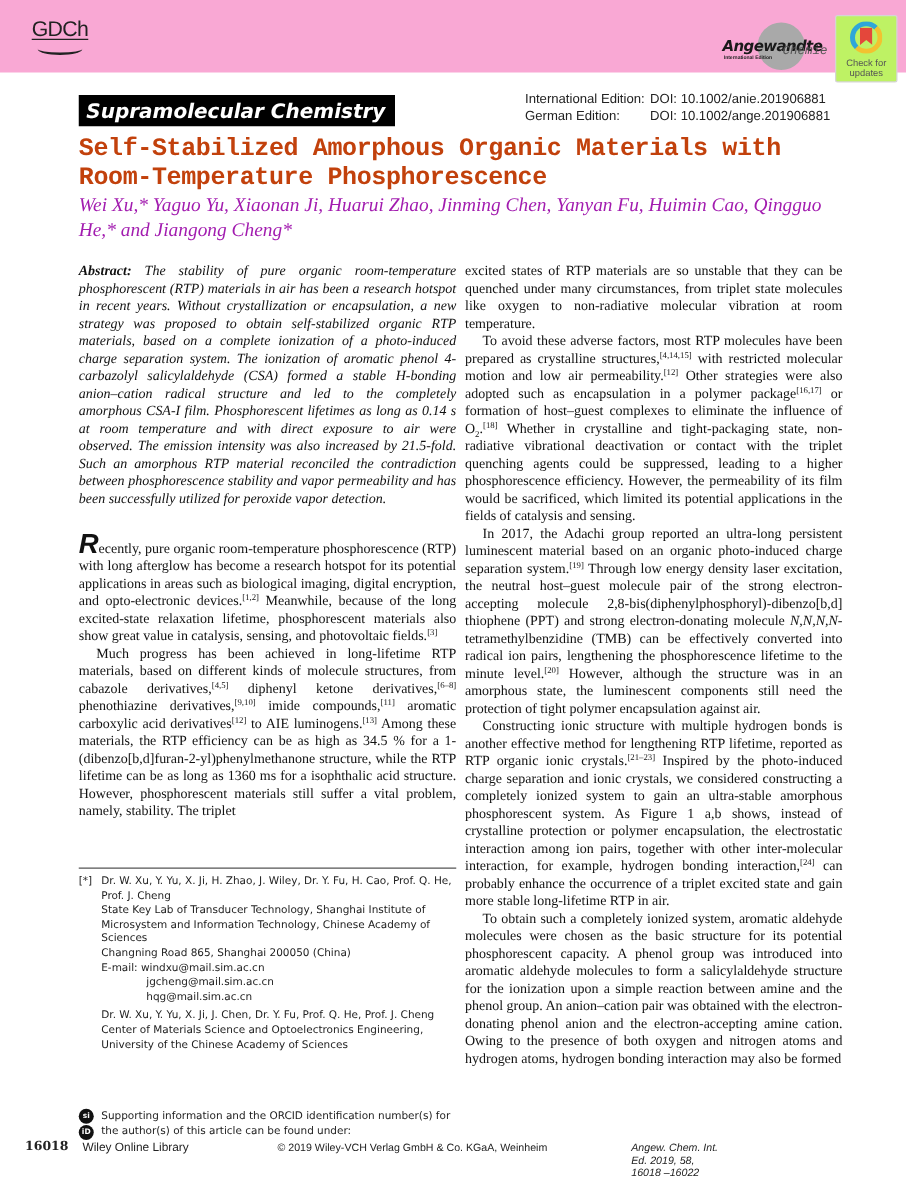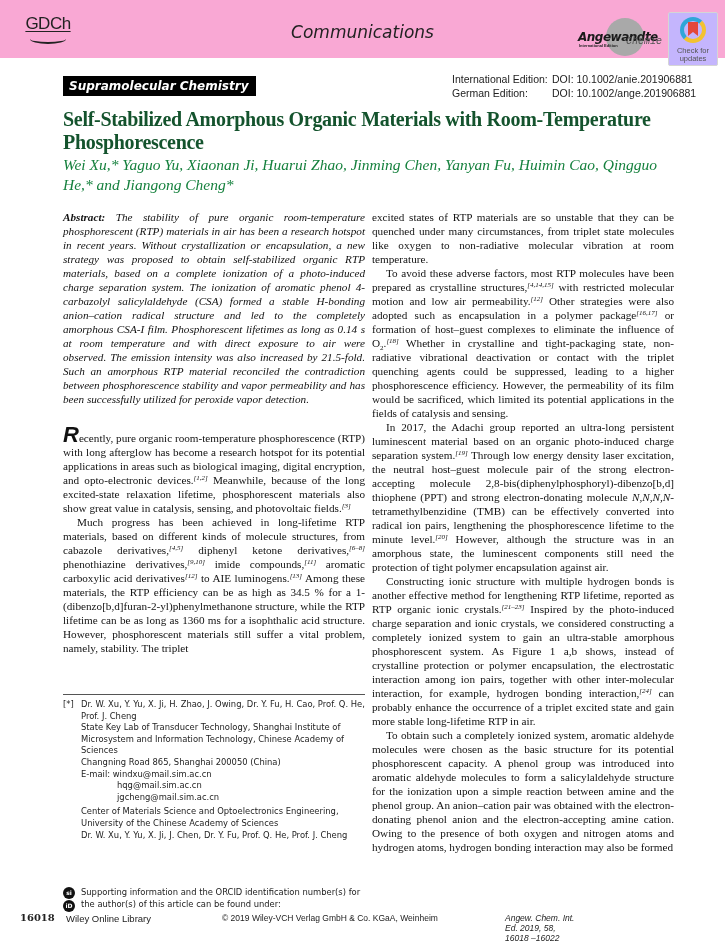--- a/index.html
+++ b/index.html
@@ -9,43 +9,43 @@
   .header-band { position: absolute; left: 0; top: 0; width: 725px; height: 58px; background: #f9a8d4; }
   .gdch { position: absolute; left: 22px; top: 14px; width: 52px; height: 32px; }
   .gdch-text { font-family: "Liberation Sans", sans-serif; font-size: 17px; color: #222; letter-spacing: -0.5px; text-decoration: underline; text-decoration-thickness: 1px; text-underline-offset: 2px; display: block; text-align: center; }
   .gdch-arc { position: absolute; left: 8px; top: 20px; width: 36px; height: 10px; border-bottom: 2px solid #222; border-radius: 0 0 50% 50%; }
   .section-title { position: absolute; left: 0; width: 725px; top: 22px; text-align: center; font-family: "DejaVu Sans", sans-serif; font-style: italic; font-size: 17px; color: #222; }
   .angew { position: absolute; left: 578px; top: 16px; width: 85px; height: 40px; }
   .angew-circle { position: absolute; left: 28px; top: 2px; width: 38px; height: 38px; border-radius: 50%; background: #a9a9a9; }
   .angew-name { position: absolute; left: 0; top: 14px; font-family: "DejaVu Sans", sans-serif; font-style: italic; font-weight: bold; font-size: 12px; color: #1a1a1a; letter-spacing: -0.5px; }
   .angew-ed { position: absolute; left: 1px; top: 27px; font-family: "Liberation Sans", sans-serif; font-size: 4px; font-weight: bold; color: #222; }
   .angew-chemie { position: absolute; left: 48px; top: 20px; font-family: Liberation Mono, monospace; font-style: italic; font-size: 10px; color: #555; }
-  .cfu { position: absolute; left: 668px; top: 12px; width: 50px; height: 54px; background: #c4b5fd; border: 1px solid #d5d5d5; border-radius: 2px; text-align: center; }
+  .cfu { position: absolute; left: 668px; top: 12px; width: 50px; height: 54px; background: #bef264; border: 1px solid #d5d5d5; border-radius: 2px; text-align: center; }
   .cfu-ring { position: absolute; left: 11px; top: 4px; width: 26px; height: 26px; border-radius: 50%; border: 4px solid #f2c230; border-top-color: #2fa6d8; border-left-color: #2fa6d8; }
   .cfu-mark { position: absolute; left: 19px; top: 9px; width: 10px; height: 14px; background: #e4473b; clip-path: polygon(0 0, 100% 0, 100% 100%, 50% 72%, 0 100%); }
   .cfu-text { position: absolute; left: 0; width: 48px; top: 34px; font-family: "Liberation Sans", sans-serif; font-size: 7.5px; line-height: 8px; color: #555; }
 
-  .category { position: absolute; left: 63px; top: 76px; background: #000; color: #fff; padding: 3px 8px 3px 6px; font-family: "DejaVu Sans", sans-serif; font-style: italic; font-weight: bold; font-size: 12px; }
+  .category { position: absolute; left: 63px; top: 76px; background: #000; color: #fff; padding: 3px 8px 3px 6px; font-family: "DejaVu Sans", sans-serif; font-style: italic; font-weight: bold; font-size: 16px; }
   .doi { position: absolute; left: 420px; top: 72px; font-family: "Liberation Sans", sans-serif; font-size: 10.5px; line-height: 14px; color: #222; }
-  .doi-row { display: flex; margin-left: 32px; }
+  .doi-row { display: flex; }
   .doi-label { width: 100px; }
 
-  .title { position: absolute; left: 63px; top: 108px; width: 610px; font-family: Liberation Serif, serif; font-weight: bold; font-size: 20px; line-height: 23px; letter-spacing: -0.3px; color: #14532d; }
-  .authors { position: absolute; left: 63px; top: 155px; width: 610px; font-family: "Liberation Serif", serif; font-style: italic; font-size: 15.5px; line-height: 20px; color: #15803d; }
+  .title { position: absolute; left: 63px; top: 108px; width: 610px; font-family: Liberation Mono, monospace; font-weight: bold; font-size: 20px; line-height: 23px; letter-spacing: -0.3px; color: #c2410c; }
+  .authors { position: absolute; left: 63px; top: 155px; width: 610px; font-family: "Liberation Serif", serif; font-style: italic; font-size: 15.5px; line-height: 20px; color: #a21caf; }
 
   .col { position: absolute; font-family: "Liberation Serif", serif; font-size: 11.2px; line-height: 14px; text-align: justify; color: #111; }
   .col-left { left: 63px; width: 302px; }
   .col-right { left: 372px; width: 302px; top: 210px; }
   .abstract { top: 210px; font-style: italic; }
   .abstract b { font-weight: bold; }
   .body-left { top: 428px; }
   .p { text-indent: 14px; }
   .p.first { text-indent: 0; }
   .dropcap { font-family: "Liberation Sans", sans-serif; font-weight: bold; font-style: italic; font-size: 22px; line-height: 14px; }
-  sup { font-size: 7px; line-height: 0; vertical-align: 4px; font-style: italic; }
+  sup { font-size: 7px; line-height: 0; vertical-align: 4px; }
   sub { font-size: 7px; line-height: 0; }
 
   .rule { position: absolute; left: 63px; top: 694px; width: 302px; height: 1px; background: #555; }
   .affil { position: absolute; left: 63px; top: 699px; width: 310px; font-family: "DejaVu Sans", sans-serif; font-size: 8.4px; line-height: 11.6px; color: #222; }
   .affil .mark { position: absolute; left: 0; top: 0; }
   .affil .block { margin-left: 18px; }
   .affil .email-cont { margin-left: 36px; }
   .affil .gap { height: 3px; }
   .si { position: absolute; left: 63px; top: 863px; width: 310px; font-family: "DejaVu Sans", sans-serif; font-size: 8.4px; line-height: 11.6px; color: #222; margin-top: 24px; }
   .si .block { margin-left: 18px; }
@@ -58,21 +58,20 @@
   .cite { position: absolute; left: 505px; top: 1px; font-style: italic; }
 </style>
 </head>
 <body>
 
 <div class="header-band">
   <div class="gdch">
     <span class="gdch-text">GDCh</span>
     <span class="gdch-arc"></span>
   </div>
-  <div class="section-title">Communications</div>
   <div class="angew">
     <div class="angew-circle"></div>
     <div class="angew-name">Angewandte</div>
     <div class="angew-ed">International Edition</div>
     <div class="angew-chemie">Chemie</div>
   </div>
 </div>
 <div class="cfu">
   <div class="cfu-ring"></div>
   <div class="cfu-mark"></div>
@@ -104,29 +103,29 @@
 
 <div class="col col-left body-left">
   <p class="p first"><span class="dropcap">R</span><span>ecently, pure organic room-temperature phosphorescence (RTP) with long afterglow has become a research hotspot for its potential applications in areas such as biological imaging, digital encryption, and opto-electronic devices.</span><sup>[1,2]</sup><span> Meanwhile, because of the long excited-state relaxation lifetime, phosphorescent materials also show great value in catalysis, sensing, and photovoltaic fields.</span><sup>[3]</sup></p>
   <p class="p"><span>Much progress has been achieved in long-lifetime RTP materials, based on different kinds of molecule structures, from cabazole derivatives,</span><sup>[4,5]</sup><span> diphenyl ketone derivatives,</span><sup>[6–8]</sup><span> phenothiazine derivatives,</span><sup>[9,10]</sup><span> imide compounds,</span><sup>[11]</sup><span> aromatic carboxylic acid derivatives</span><sup>[12]</sup><span> to AIE luminogens.</span><sup>[13]</sup><span> Among these materials, the RTP efficiency can be as high as 34.5 % for a 1-(dibenzo[b,d]furan-2-yl)phenylmethanone structure, while the RTP lifetime can be as long as 1360 ms for a isophthalic acid structure. However, phosphorescent materials still suffer a vital problem, namely, stability. The triplet</span></p>
 </div>
 
 <div class="rule"></div>
 <div class="affil">
   <span class="mark">[*]</span>
   <div class="block">
-    <div>Dr. W. Xu, Y. Yu, X. Ji, H. Zhao, J. Owing, Dr. Y. Fu, H. Cao, Prof. Q. He, Prof. J. Cheng</div>
+    <div>Dr. W. Xu, Y. Yu, X. Ji, H. Zhao, J. Wiley, Dr. Y. Fu, H. Cao, Prof. Q. He, Prof. J. Cheng</div>
     <div>State Key Lab of Transducer Technology, Shanghai Institute of Microsystem and Information Technology, Chinese Academy of Sciences</div>
     <div>Changning Road 865, Shanghai 200050 (China)</div>
     <div>E-mail: windxu@mail.sim.ac.cn</div>
+    <div class="email-cont">jgcheng@mail.sim.ac.cn</div>
     <div class="email-cont">hqg@mail.sim.ac.cn</div>
-    <div class="email-cont">jgcheng@mail.sim.ac.cn</div>
     <div class="gap"></div>
+    <div>Dr. W. Xu, Y. Yu, X. Ji, J. Chen, Dr. Y. Fu, Prof. Q. He, Prof. J. Cheng</div>
     <div>Center of Materials Science and Optoelectronics Engineering, University of the Chinese Academy of Sciences</div>
-    <div>Dr. W. Xu, Y. Yu, X. Ji, J. Chen, Dr. Y. Fu, Prof. Q. He, Prof. J. Cheng</div>
   </div>
 </div>
 <div class="si">
   <span class="si-icon" style="top:0;">si</span>
   <span class="si-icon" style="top:13px;">iD</span>
   <div class="block">
     <span>Supporting information and the ORCID identification number(s) for the author(s) of this article can be found under:</span>
   </div>
 </div>
 

